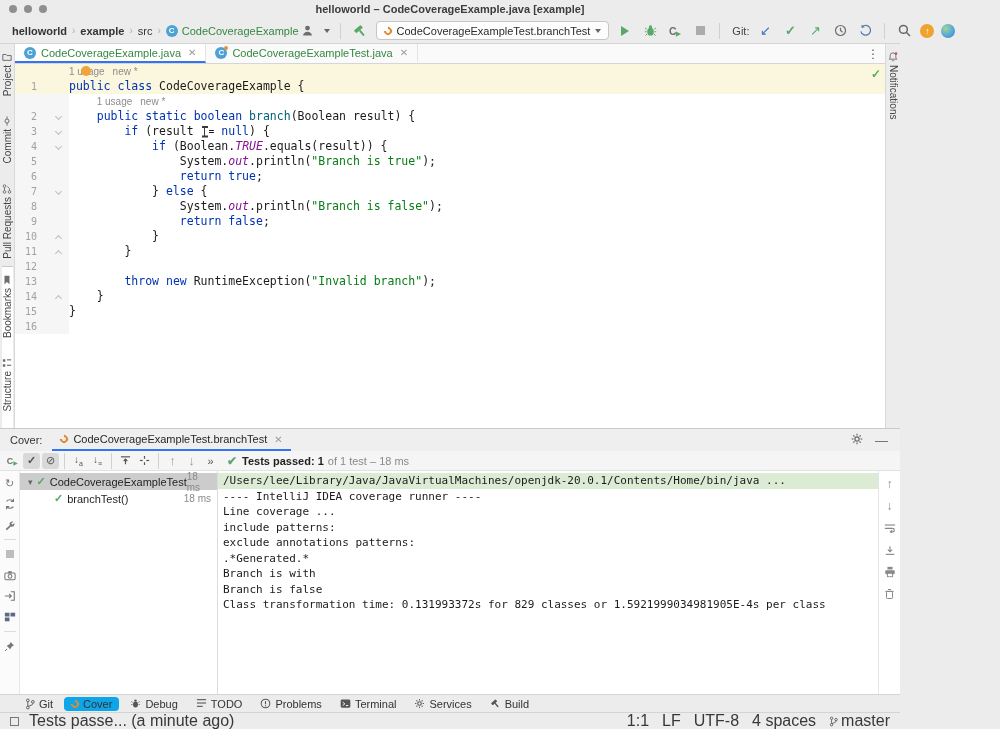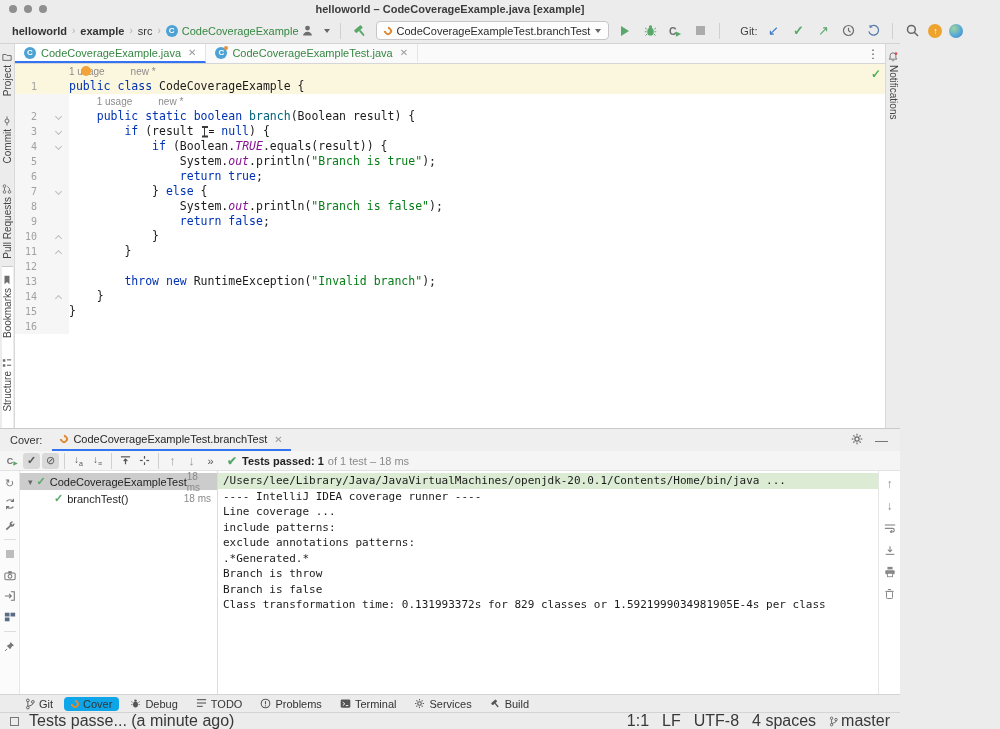--- a/index.html
+++ b/index.html
@@ -26,21 +26,21 @@
   .runbox .lbl { font-size:11px; color:#2b2b2b; }
   .caret-down { width:0; height:0; border-left:3.5px solid transparent; border-right:3.5px solid transparent; border-top:4px solid #666; }
   .icon-btn { display:flex; align-items:center; justify-content:center; width:18px; height:18px; cursor:default; }
   .play-tri { width:0; height:0; border-top:5px solid transparent; border-bottom:5px solid transparent; border-left:8px solid #59a869; }
   .stop-sq { width:9px; height:9px; background:#ababab; }
   .arr { font-size:13px; line-height:1; }
   .arr.blue { color:#3b78c4; }
   .arr.green { color:#59a869; }
   .arr.gray { color:#777; }
   .chk.green { color:#59a869; font-size:13px; font-weight:bold; }
-  .git-label { color:#444; margin-left:10px; }
+  .git-label { color:#444; margin-left:2px; }
   .upd-circle { width:14px; height:14px; border-radius:50%; background:#eea32e; color:#fff; font-size:9px; font-weight:bold; display:flex; align-items:center; justify-content:center; }
   .globe { width:14px; height:14px; border-radius:50%; background:radial-gradient(circle at 35% 32%, #9fd49b 0%, #57a8d8 55%, #3a7fc1 100%); }
   .cov-arc { width:8px; height:8px; border-radius:50%; border:2px solid #e08a33; border-left-color:transparent; transform:rotate(45deg); display:inline-block; }
 
   
   .main { flex:1; display:flex; min-height:0; }
   .stripe { width:15px; background:#ececec; display:flex; flex-direction:column; align-items:center; font-size:10px; color:#454545; }
   .stripe.left { border-right:1px solid #d9d9d9; }
   .stripe.right { border-left:1px solid #d9d9d9; }
   .stripe .grp { display:flex; flex-direction:column; align-items:center; gap:20px; padding:8px 0; }
@@ -72,21 +72,21 @@
   .chev { position:absolute; right:8px; top:5px; width:5px; height:5px; border-right:1.5px solid #bdbdbd; border-bottom:1.5px solid #bdbdbd; }
   .chev-down { transform:rotate(45deg); }
   .chev-up { transform:rotate(-135deg); top:7px; }
   .codetext { white-space:pre; color:#1b1b1b; }
   .tk-k { color:#0033b3; }
   .tk-s { color:#067d17; }
   .tk-f { color:#871094; font-style:italic; }
   .tk-m { color:#00627a; }
   .tk-d { color:#1b1b1b; }
   .inlay-t { font-family:"Liberation Sans", sans-serif; font-size:10px; color:#8c8c8c; }
-  .inlay-t + .inlay-t { margin-left:26px; }
+  .inlay-t + .inlay-t { margin-left:8px; }
   .rec-dot { position:absolute; left:66px; top:2px; width:10px; height:10px; border-radius:50%; background:#f2a33a; }
   .ibeam { position:absolute; top:1px; left:calc(54px + 19ch); width:8px; height:13px; background:#fff; }
   .ibeam::before { content:""; position:absolute; left:3.2px; top:1px; bottom:1px; width:1.5px; background:#3a3a3a; }
   .ibeam::after { content:""; position:absolute; left:1px; right:1px; top:1px; height:1.5px; background:#3a3a3a; box-shadow:0 9.5px 0 #3a3a3a; }
   .ed-check { position:absolute; top:3px; right:4px; color:#4db153; font-size:12px; font-weight:bold; font-family:"Liberation Sans", sans-serif; }
 
   
   .bottom { height:266px; display:flex; flex-direction:column; border-top:1px solid #c9c9c9; background:#fff; }
   .cov-header { height:22px; display:flex; align-items:stretch; background:#efefef; padding-left:10px;justify-content:flex-end; }
   .cov-label { align-self:center; color:#333; margin-right:10px; }
@@ -603,21 +603,21 @@
           </div>
         </div>
 
       <div class="console">
           <div class="con-line path">/Users/lee/Library/Java/JavaVirtualMachines/openjdk-20.0.1/Contents/Home/bin/java ...</div>
           <div class="con-line">---- IntelliJ IDEA coverage runner ----</div>
           <div class="con-line">Line coverage ...</div>
           <div class="con-line">include patterns:</div>
           <div class="con-line">exclude annotations patterns:</div>
           <div class="con-line">.*Generated.*</div>
-          <div class="con-line">Branch is throw</div>
+          <div class="con-line">Branch is with</div>
           <div class="con-line">Branch is false</div>
           <div class="con-line">Class transformation time: 0.131993372s for 829 classes or 1.5921999034981905E-4s per class</div>
           <div class="con-line"></div>
         </div>
 
       <div class="contools">
         <span class="vt">
             <span class="arr">↑</span>
           </span>
         <span class="vt">

